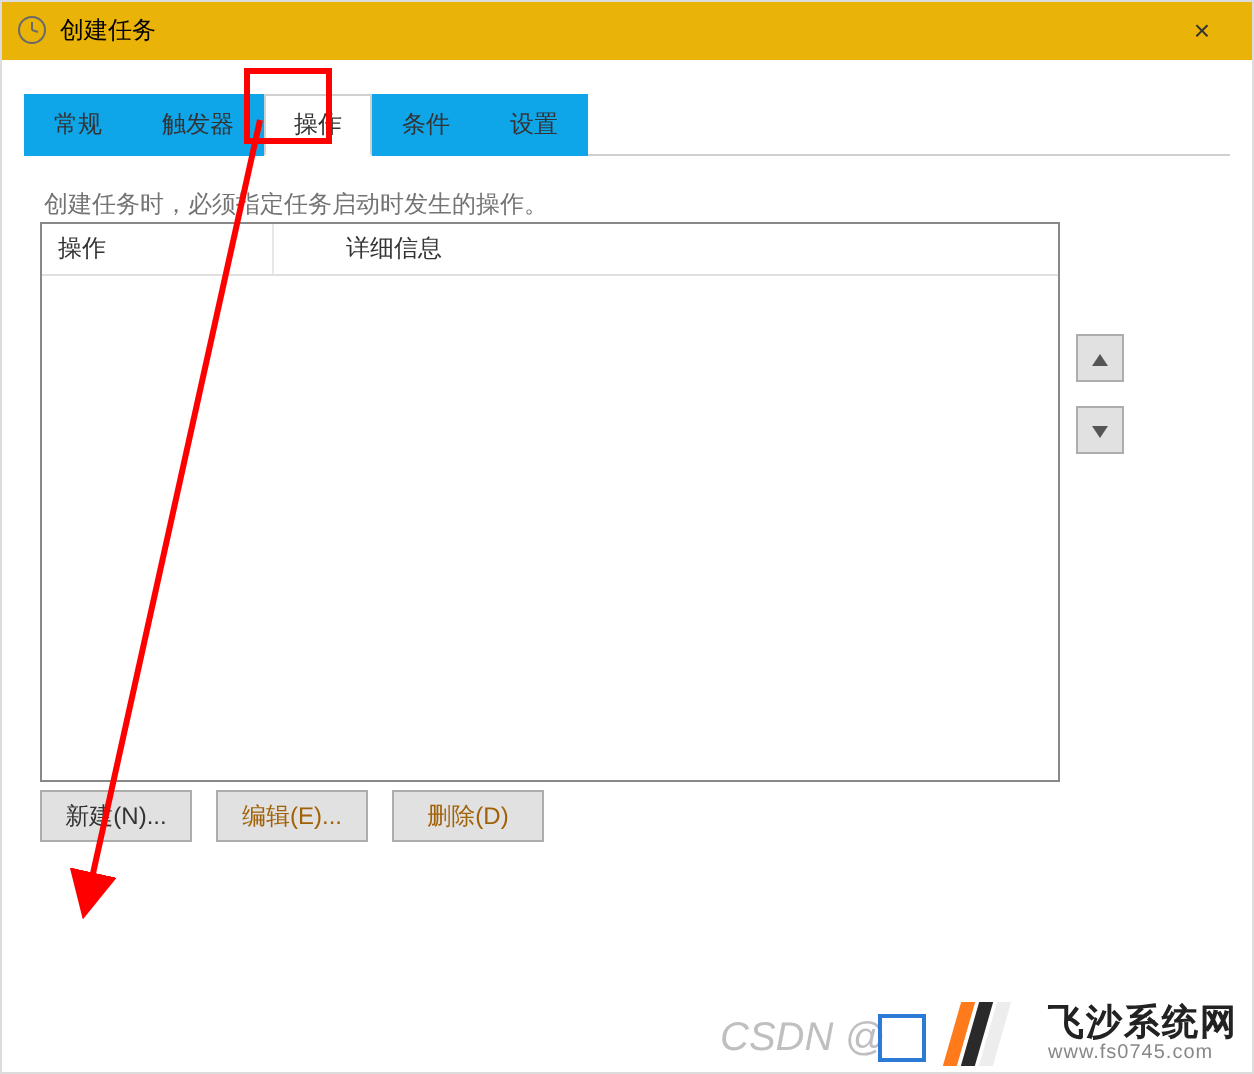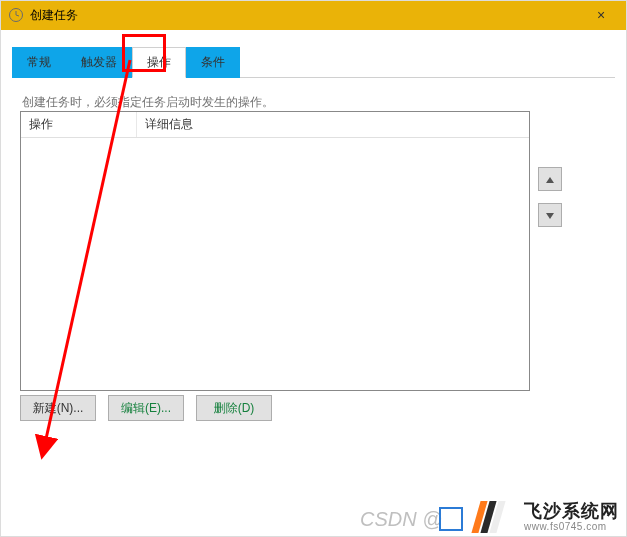--- a/index.html
+++ b/index.html
@@ -101,20 +101,21 @@
       padding: 4px 8px;
       color: #333;
       font-weight: normal;
     }
     .col-action {
       width: 116px;
       border-right: 1px solid #e8e8e8;
     }
     .col-detail {
       flex: 1;
+      margin-left: 28px;
     }
     .buttons-side {
       display: flex;
       flex-direction: column;
       gap: 12px;
       padding-top: 56px;
     }
     .arrow-btn {
       width: 24px;
       height: 24px;
@@ -140,21 +141,21 @@
       border: 1px solid #adadad;
       background: #e1e1e1;
       color: #333;
       font-size: 12px;
       cursor: pointer;
       padding: 0 10px;
       font-family: inherit;
     }
     .action-button:disabled,
     .action-button.disabled {
-      color: #15803d;
+      color: #a16207;
       cursor: default;
     }
     .red-arrow {
       position: absolute;
       left: 30px;
       top: 56px;
       pointer-events: none;
       z-index: 9;
     }
     .watermark {
@@ -230,20 +231,21 @@
     <span>×</span>
   </div>
 </div>
 
 <div class="content">
   <div class="tabs">
     <div class="tab"><span>常规</span></div>
     <div class="tab"><span>触发器</span></div>
     <div class="tab active"><span>操作</span></div>
     <div class="tab"><span>条件</span></div>
+    <div class="tab"><span>设置</span></div>
     <div class="tab-highlight"></div>
   </div>
 
   <div class="tab-panel">
     <div class="description">创建任务时，必须指定任务启动时发生的操作。</div>
 
     <div class="table-area">
       <div class="listview">
         <div class="listview-header">
           <div class="listview-header-cell col-action">操作</div>

